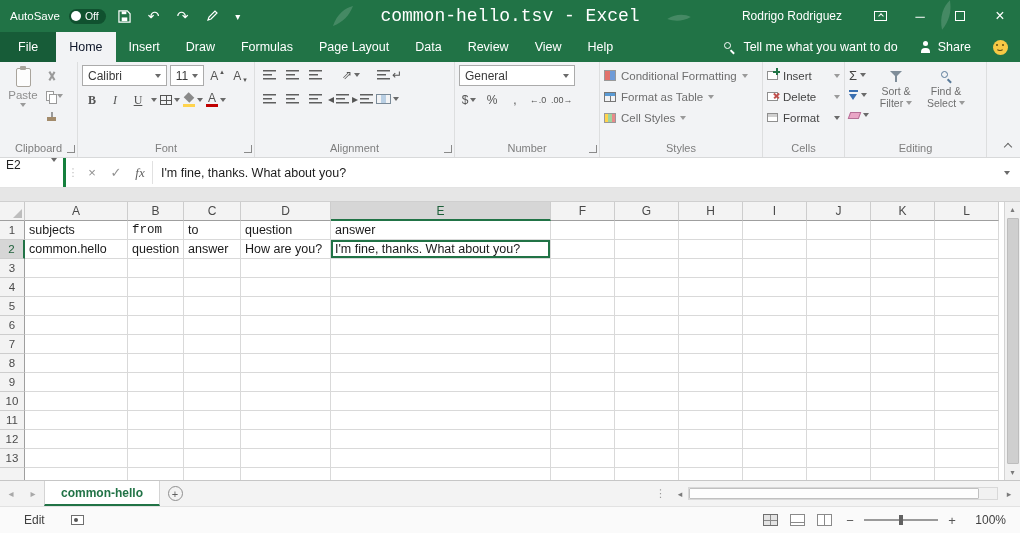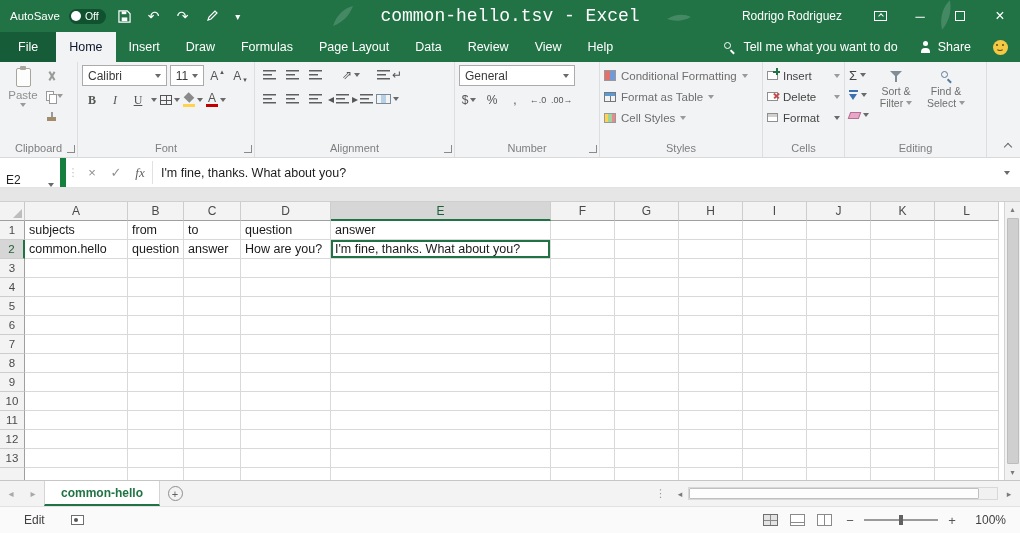--- a/index.html
+++ b/index.html
@@ -137,21 +137,21 @@
   .funnel b { position:absolute; top:6px; left:5px; width:2px; height:6px; background:#7f8d99; }
   .mag2 { position:relative; width:13px; height:13px; }
   .mag2 i { position:absolute; top:1px; left:1px; width:7px; height:7px; border:1.6px solid #5a7a9a; border-radius:50%; }
   .mag2 b { position:absolute; bottom:1px; right:1px; width:5px; height:1.6px; background:#5a7a9a; transform:rotate(45deg); }
   .l2 { display:flex; align-items:center; gap:3px; }
   .collapse { position:absolute; right:8px; bottom:7px; width:8px; height:8px; cursor:pointer; }
   .collapse i { position:absolute; left:1px; top:2px; width:6px; height:6px; border-top:1.6px solid #666; border-right:1.6px solid #666; transform:rotate(-45deg); display:block; }
 
   
   .fbar { height:30px; flex:0 0 30px; background:#fff; border-bottom:1px solid #e3e3e3; display:flex; align-items:stretch; }
-  .namebox { width:66px; display:flex; align-items:flex-end; padding:0 6px; border-right:6px solid #15803d; font-size:12px; color:#222; cursor:pointer; }
+  .namebox { width:66px; display:flex; align-items:flex-start; padding:0 6px; border-right:3px solid #15803d; font-size:12px; color:#222; cursor:pointer; }
   .namebox .dd { margin-left:auto; }
   .fdots { width:14px; display:flex; align-items:center; justify-content:center; color:#c0c0c0; font-size:11px; }
   .fico { width:24px; display:flex; align-items:center; justify-content:center; color:#8f8f8f; font-size:13px; cursor:pointer; }
   .fico.fx { font-style:italic; font-family:"Liberation Serif", serif; color:#5f5f5f; }
   .fsep { border-left:1px solid #e1e1e1; margin:3px 0; }
   .ftext { flex:1; display:flex; align-items:center; padding-left:8px; font-size:12.5px; color:#1c1c1c; white-space:nowrap; overflow:hidden; }
   .fdd { width:26px; display:flex; align-items:center; justify-content:center; color:#777; cursor:pointer; }
   .fgap { height:14px; flex:0 0 14px; background:#e6e6e6; border-bottom:1px solid #cfcfcf; }
 
   
@@ -592,21 +592,21 @@
           <div class="col-h" style="width: 64px;">I</div>
           <div class="col-h" style="width: 64px;">J</div>
           <div class="col-h" style="width: 64px;">K</div>
           <div class="col-h" style="width: 64px;">L</div>
         </div>
     </div>
     <div>
         <div class="g-row">
           <div class="row-h">1</div>
           <div class="cell" style="width: 103px; flex: 0 0 103px;">subjects</div>
-          <div class="cell" style="width: 56px; flex: 0 0 56px;">from</div>
+          <div class="cell" style="width: 56px; flex: 0 0 56px; font-family: Liberation Mono, monospace;">from</div>
           <div class="cell" style="width: 57px; flex: 0 0 57px;">to</div>
           <div class="cell" style="width: 90px; flex: 0 0 90px;">question</div>
           <div class="cell" style="width: 220px; flex: 0 0 220px;">answer</div>
           <div class="cell" style="width: 64px; flex: 0 0 64px;"></div>
           <div class="cell" style="width: 64px; flex: 0 0 64px;"></div>
           <div class="cell" style="width: 64px; flex: 0 0 64px;"></div>
           <div class="cell" style="width: 64px; flex: 0 0 64px;"></div>
           <div class="cell" style="width: 64px; flex: 0 0 64px;"></div>
           <div class="cell" style="width: 64px; flex: 0 0 64px;"></div>
           <div class="cell" style="width: 64px; flex: 0 0 64px;"></div>

